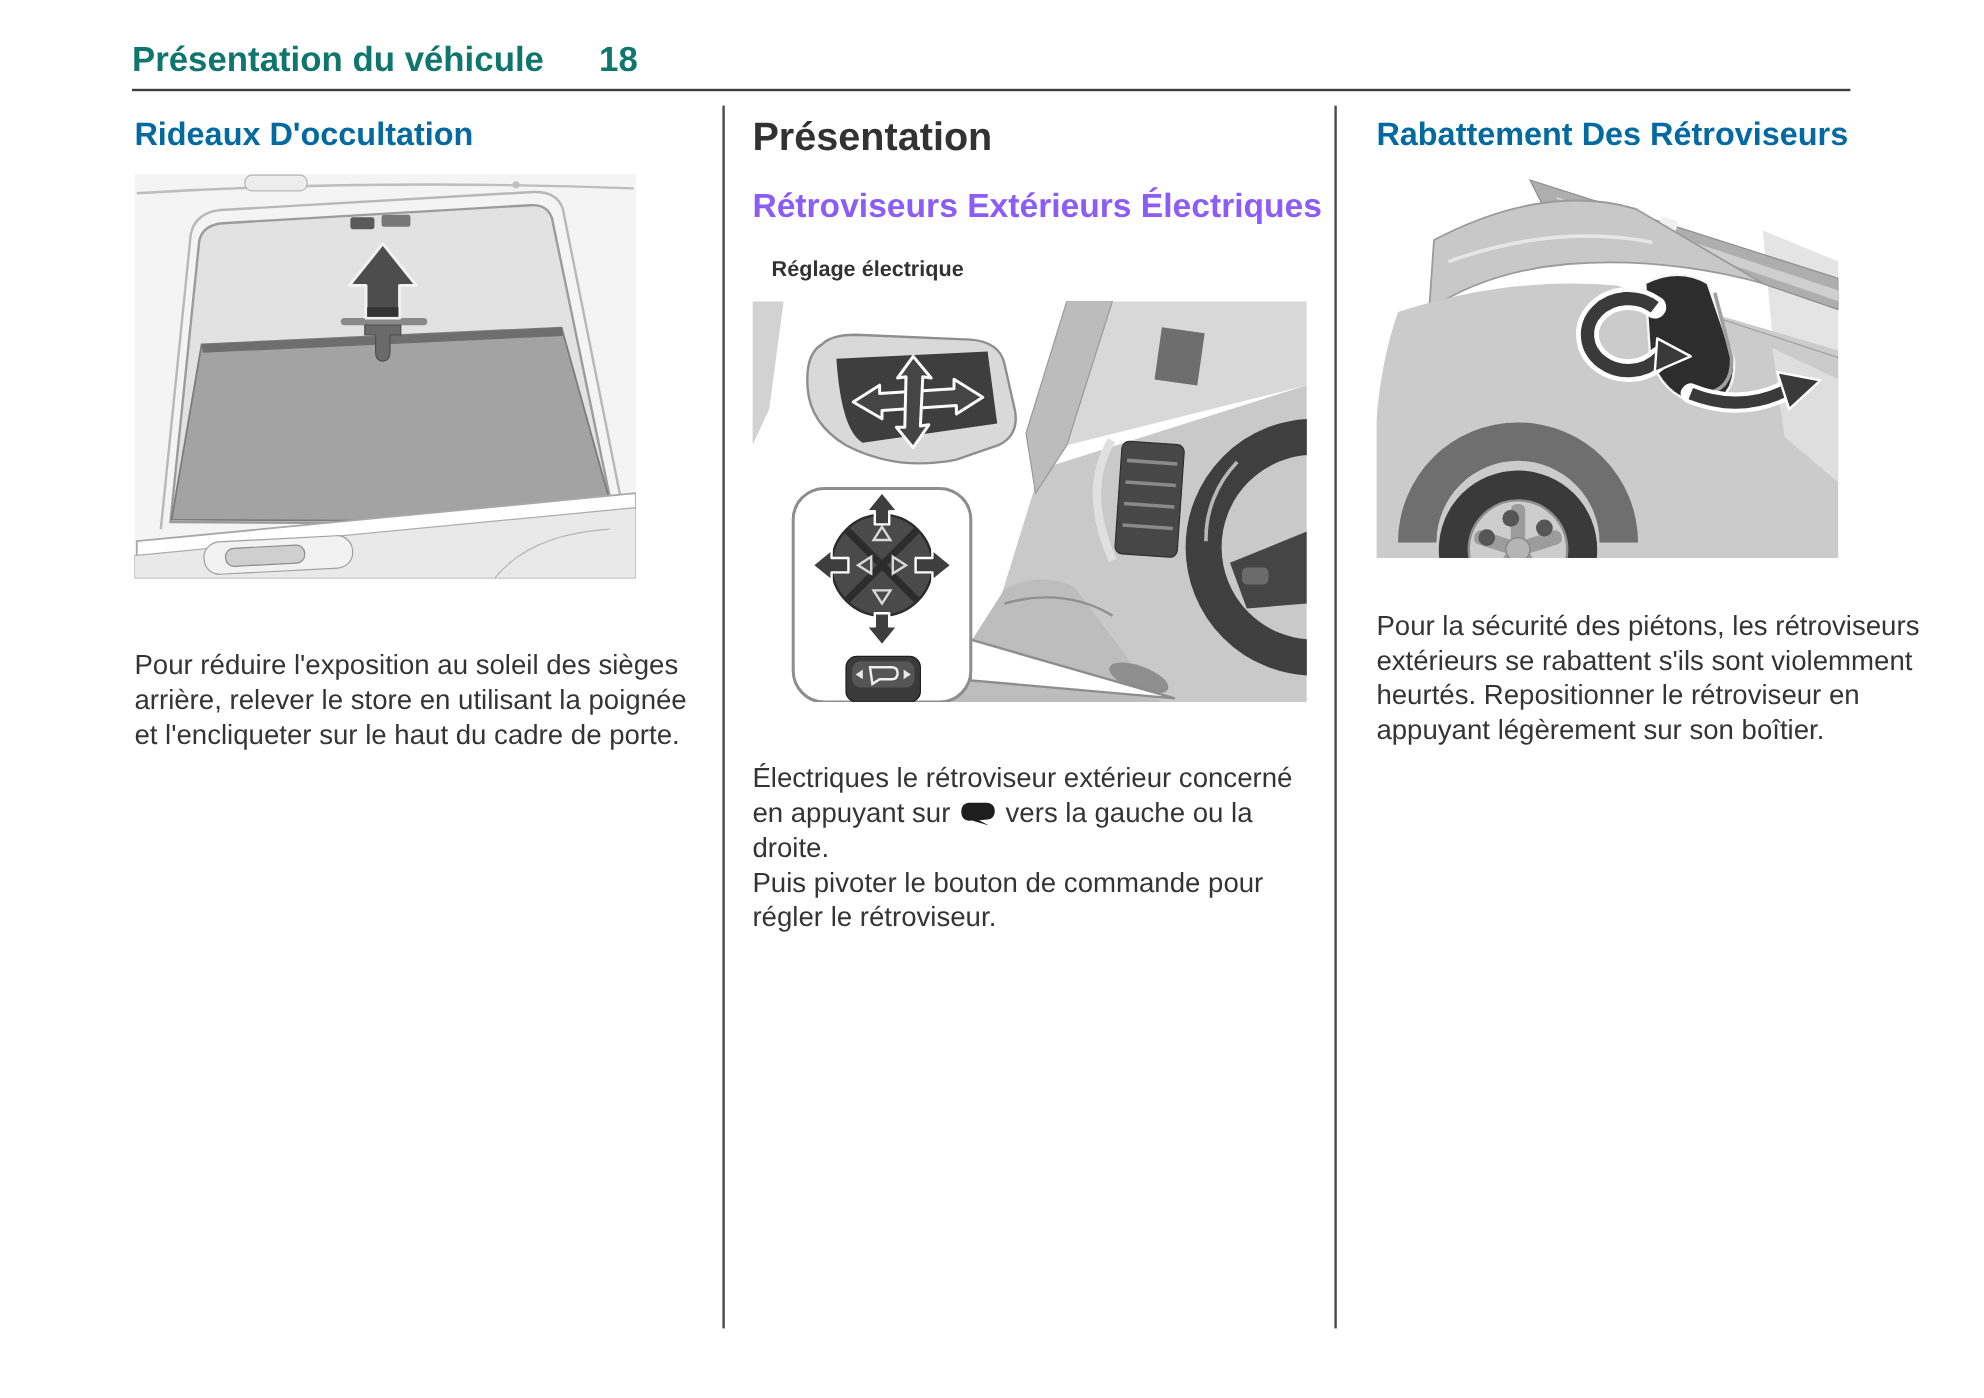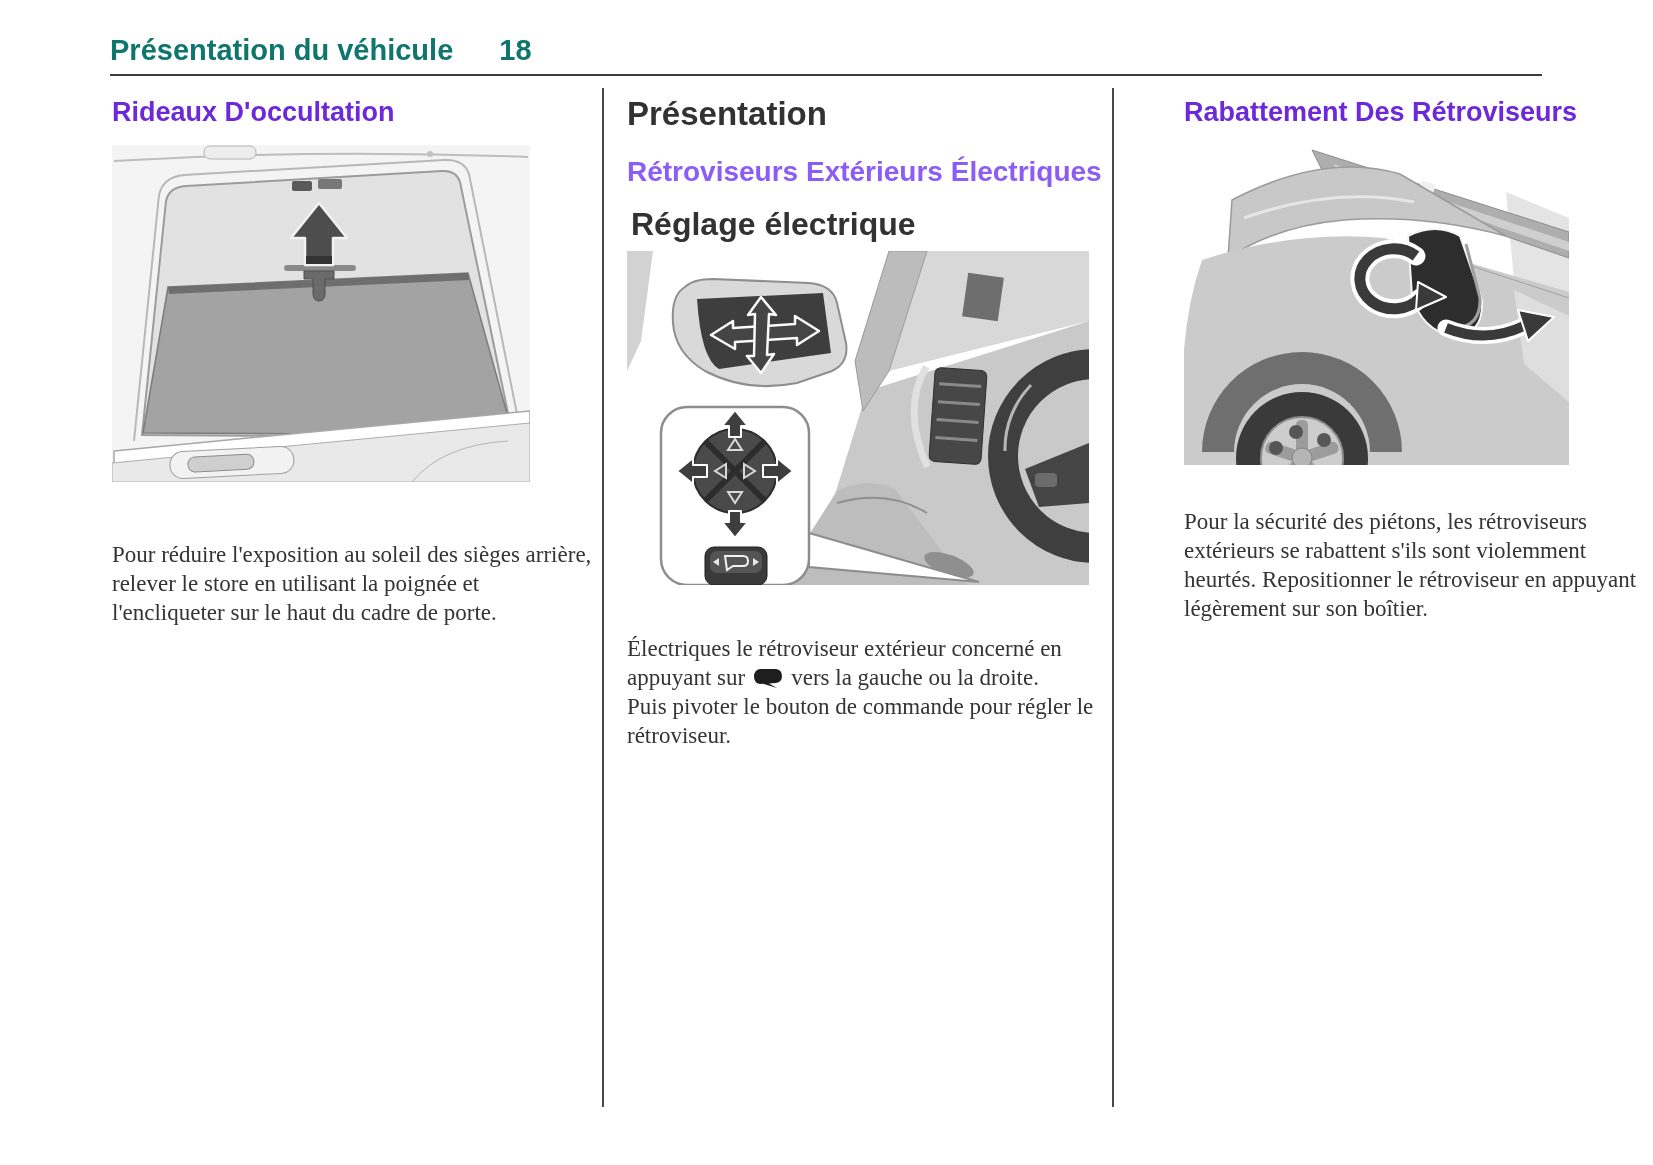--- a/index.html
+++ b/index.html
@@ -25,28 +25,28 @@
     background: #3d3d3d;
   }
   
   .divider { position: absolute; top: 88px; width: 2px; height: 1019px; background: #4a4a4a; }
   #divider-1 { left: 602px; }
   #divider-2 { left: 1112px; }
   
   .col { position: absolute; top: 95px; }
   #col-curtains { left: 112px; width: 482px; }
   #col-mirrors  { left: 627px; width: 478px; }
-  #col-folding  { left: 1184px; width: 456px; }
+  #col-folding  { left: 1147px; width: 456px; }
 
   h1.sec-title { font-size: 33px; line-height: 38px; margin: 0; font-weight: bold; color: #323232; }
-  h2.col-title { font-size: 27px; line-height: 34px; margin: 0; font-weight: bold; color: #6d28d9; }
+  h2.col-title { font-size: 27px; line-height: 34px; margin: 0; font-weight: bold; color: #0369a1; }
   h3.sub-title { font-size: 28px; line-height: 33px; margin: 22px 0 0 0; font-weight: bold; color: #8b5cf6; }
-  h4.kicker    { font-size: 32px; line-height: 28px; margin: 22px 0 0 4px; font-weight: bold; color: #323232; }
-
-  p.body-text { font-size: 23px; line-height: 29px; margin: 0; color: #343434; font-family: Liberation Serif, serif; }
+  h4.kicker    { font-size: 18px; line-height: 28px; margin: 22px 0 0 16px; font-weight: bold; color: #323232; }
+
+  p.body-text { font-size: 23px; line-height: 29px; margin: 0; color: #343434; }
   #col-curtains p.body-text { margin-top: 58px; width: 482px; }
   #col-mirrors  p.body-text { width: 478px; }
   #col-mirrors  p.first { margin-top: 49px; }
   #col-folding  p.body-text { margin-top: 42px; width: 456px; }
 
   .figure { display: block; }
   #fig-sunshade { margin-top: 16px; }
   #fig-control  { margin-top: 13px; }
   #fig-folding  { margin-top: 11px; }
 

